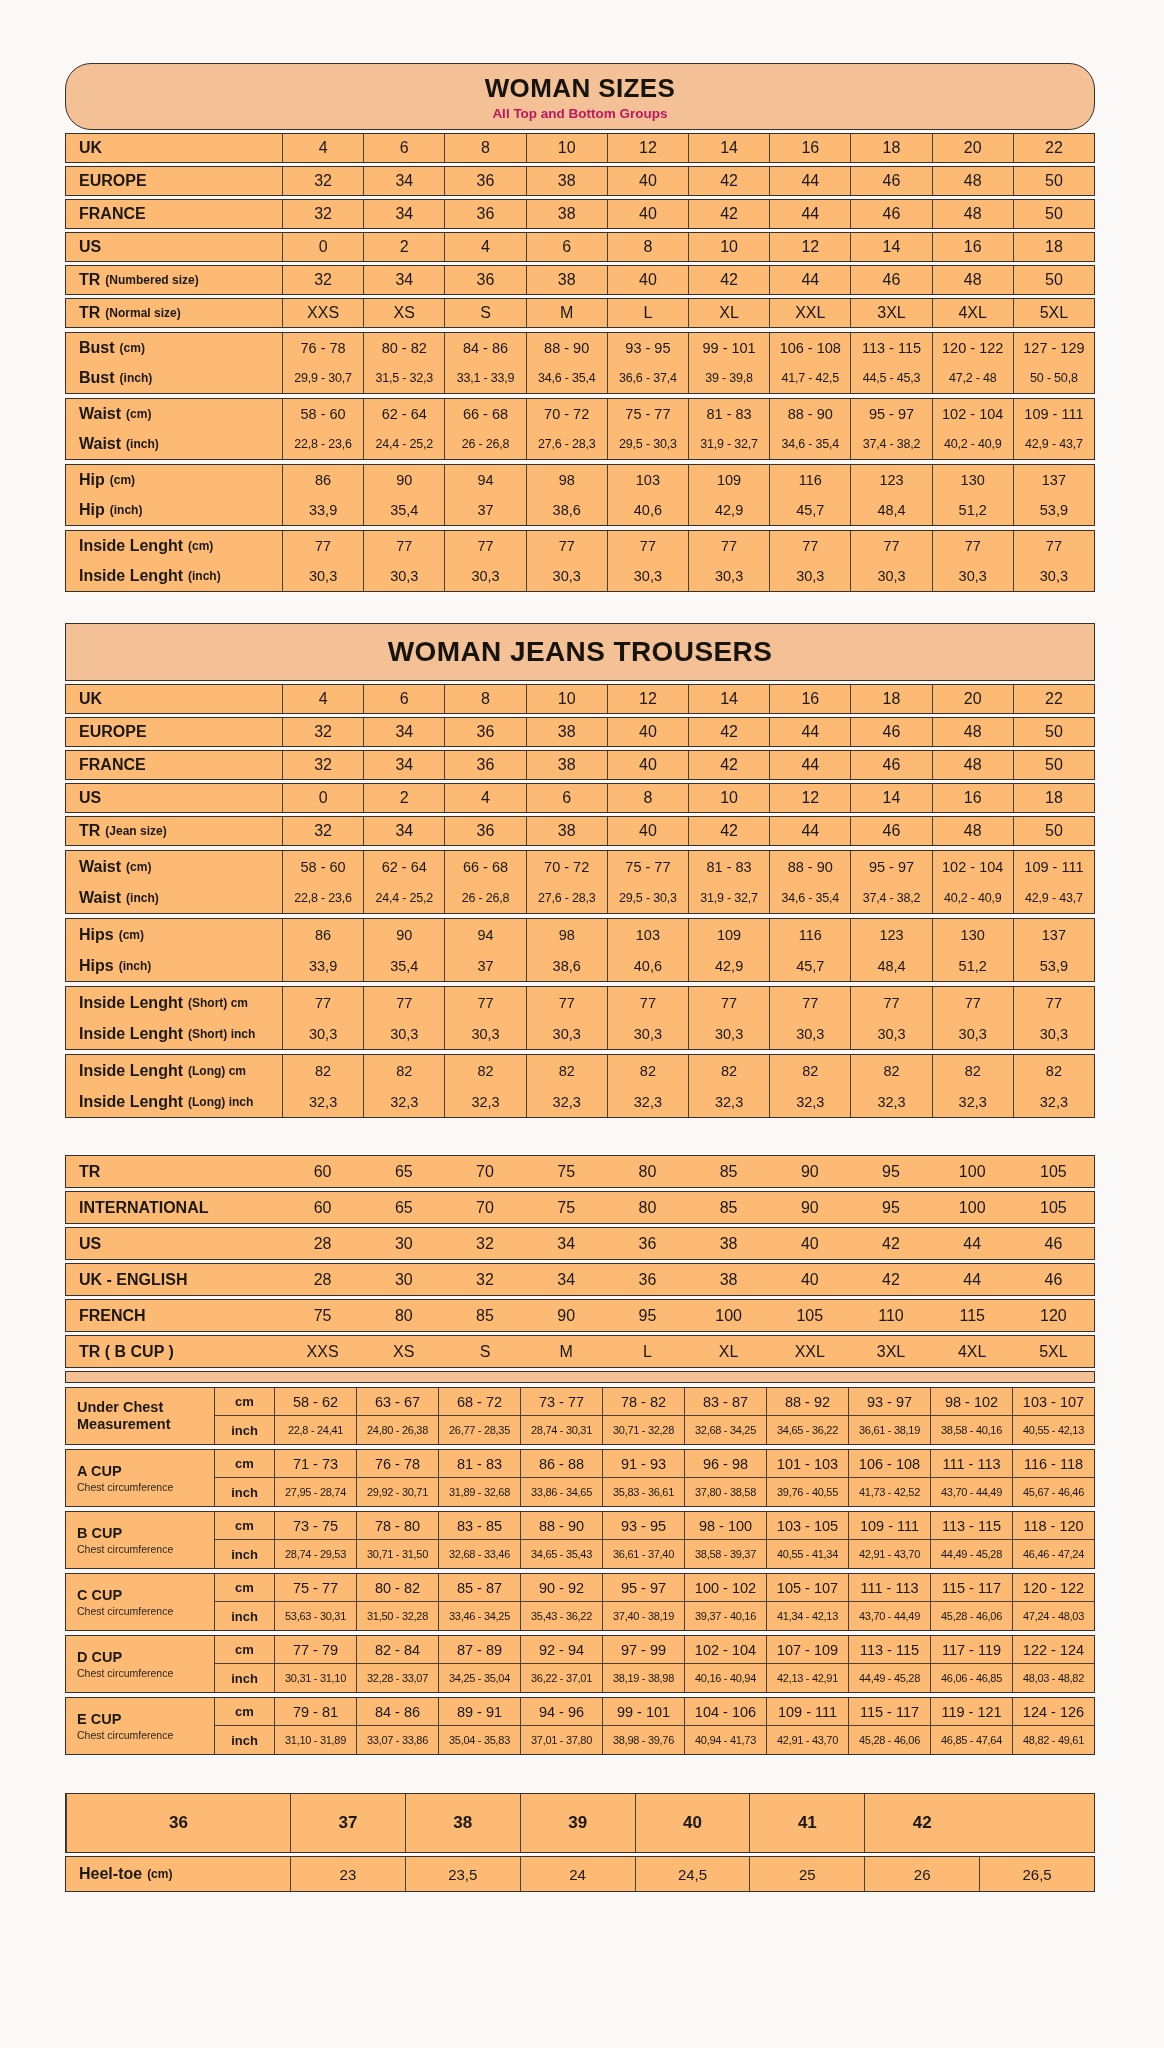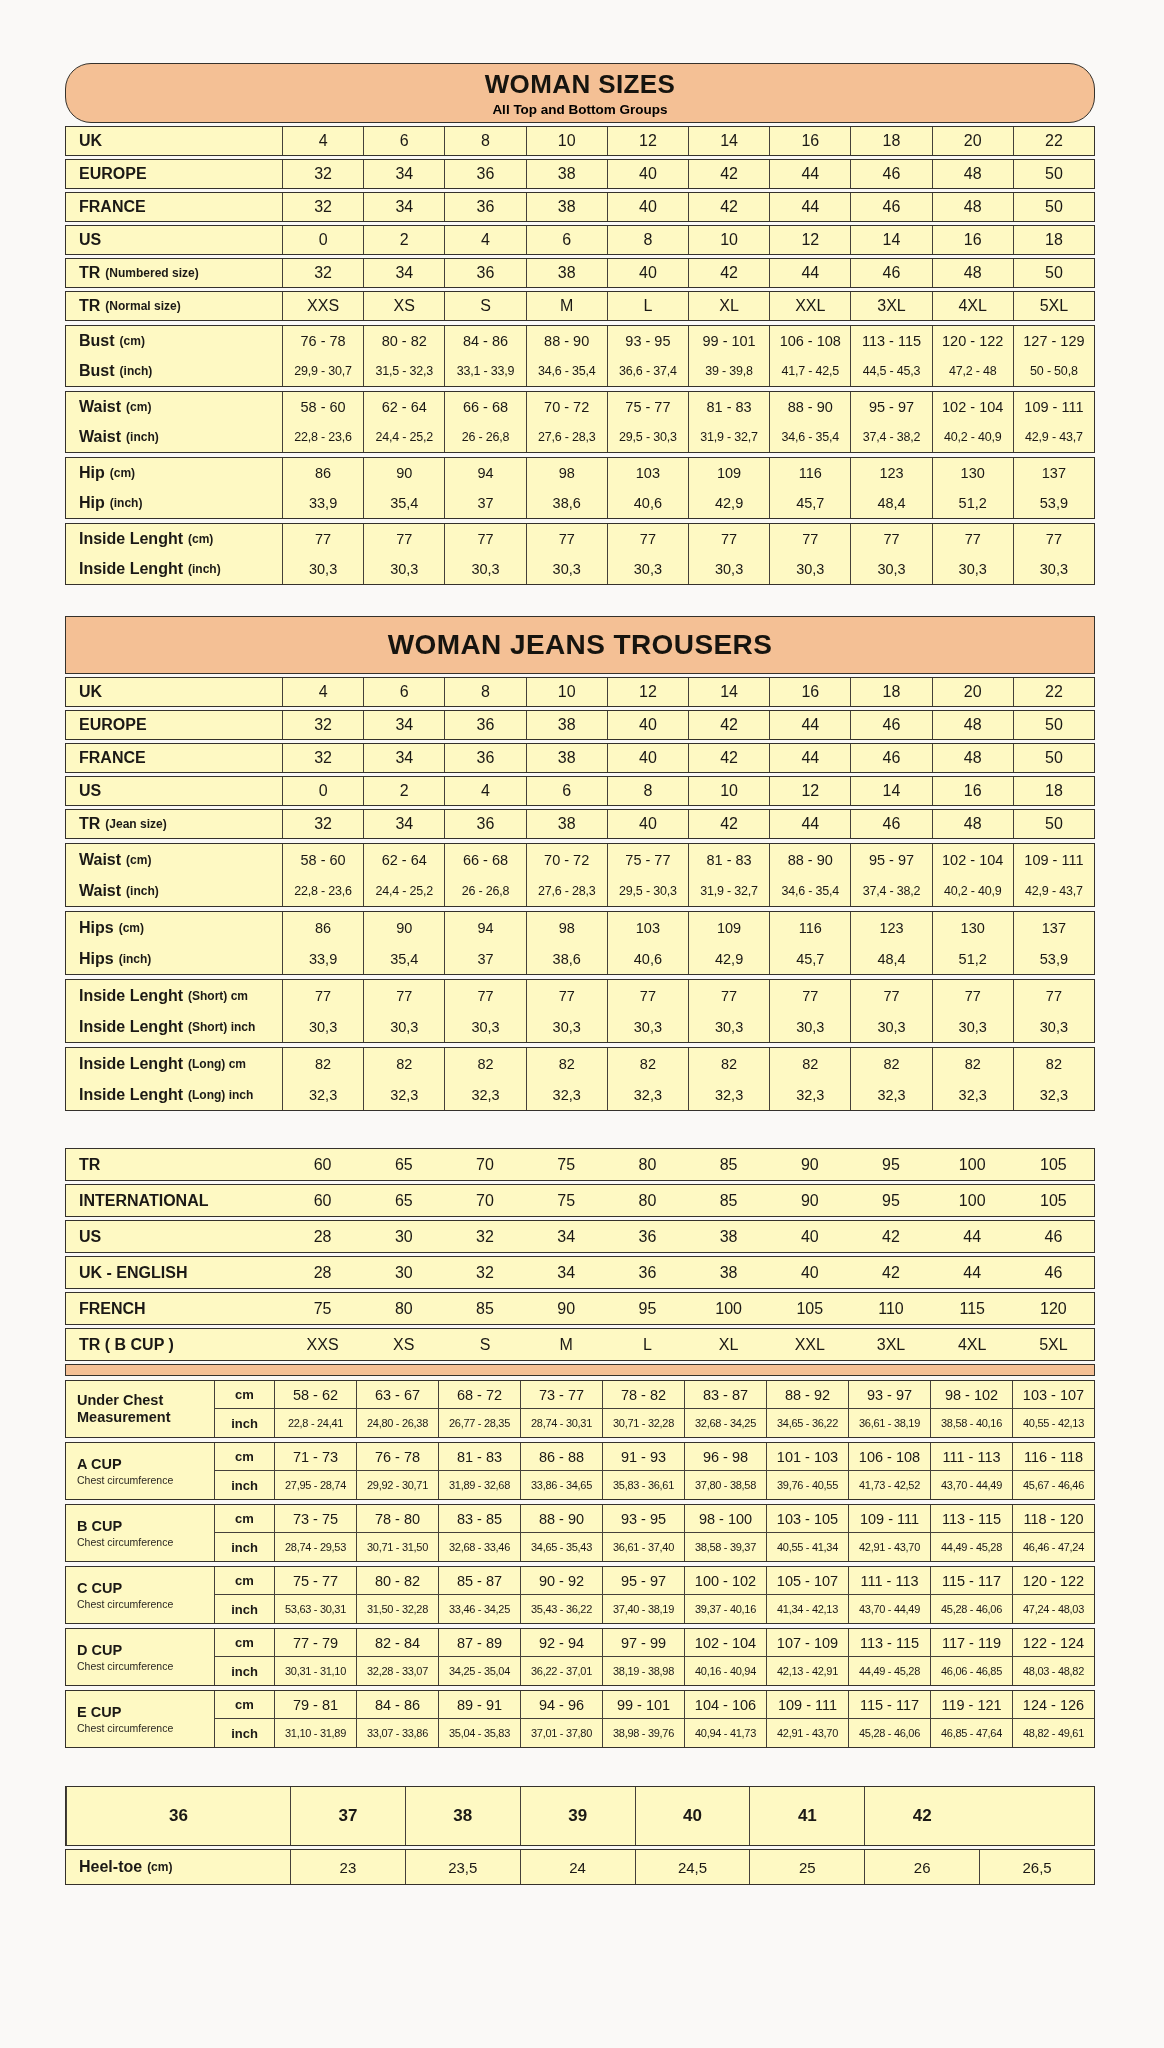--- a/index.html
+++ b/index.html
@@ -21,34 +21,34 @@
   #t2 { margin-top: 31px; }
   #t3 { margin-top: 37px; }
   #t4 { margin-top: 38px; }
 
   .band {
     background: #f4c095;
     border: 1.5px solid #35322c;
     display: flex; flex-direction: column;
     align-items: center; justify-content: center;
   }
-  #t1 .band { height: 60px; border-radius: 26px; }
+  #t1 .band { height: 67px; border-radius: 26px; }
   #t2 .band { height: 58px; }
   #t3 .band { height: 55px; }
   #t4 .band { height: 54px; }
   .band .t { font-weight: 700; letter-spacing: .4px; color: #16140f; }
   #t1 .t { font-size: 26px; }
   #t2 .t { font-size: 28px; }
   #t3 .t { font-size: 22px; }
   #t4 .t { font-size: 22px; }
-  .band .st { font-weight: 700; font-size: 13.5px; margin-top: 2px; color: #000000; }
+  .band .st { font-weight: 700; font-size: 13.5px; margin-top: 2px; color: #be185d; }
 
   .box {
     border: 1.5px solid #35322c;
-    background: #fef9c3;
+    background: #fdba74;
     margin-top: 3px;
   }
   .grid1 { display: grid; }
   .grid2 { display: grid; grid-template-rows: 1fr 1fr; margin-top: 4px; }
   .cols11 { grid-template-columns: 216px repeat(10, 1fr); }
   .cols12 { grid-template-columns: 148px 60px repeat(10, 1fr); }
   .cols8  { grid-template-columns: 224px repeat(7, 1fr); }
 
   #t1 .grid1 { height: 30px; }
   #t1 .grid2 { height: 62px; }

